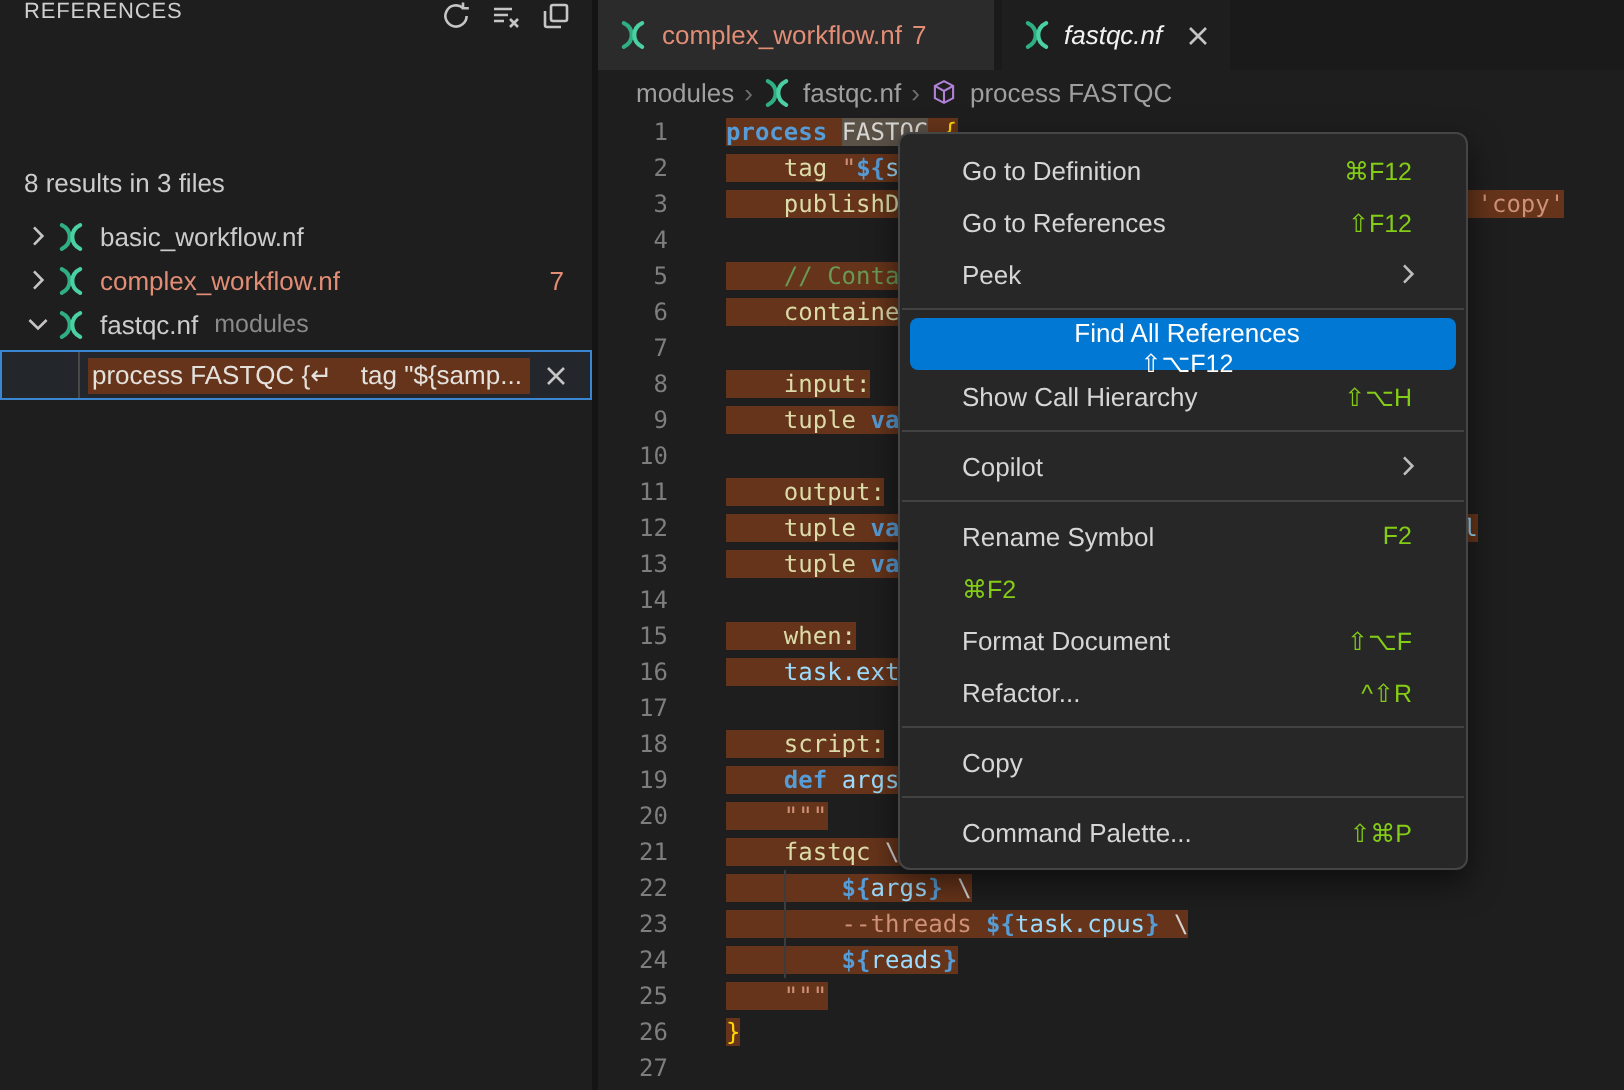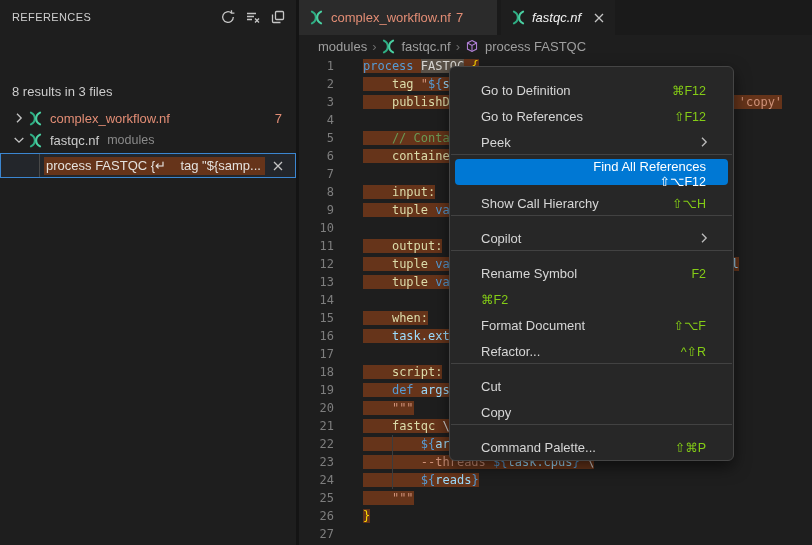--- a/index.html
+++ b/index.html
@@ -5,21 +5,21 @@
   * { margin:0; padding:0; box-sizing:border-box; }
   html,body { background:#111; }
   .app {
     position:relative; width:812px; height:545px; overflow:hidden;
     background:#1e1e1e; font-family:"Liberation Sans", sans-serif;
     color:#cccccc; -webkit-font-smoothing:antialiased;
   }
   
   .sidebar { position:absolute; left:0; top:0; width:299px; height:100%;
     background:#1e1e1e; border-right:3px solid #141414; }
-  .sb-header { height:33px; display:flex; align-items:center; padding:0 10px 0 12px;gap:12px; }
+  .sb-header { height:33px; display:flex; align-items:flex-start; padding:0 10px 0 12px;gap:12px; }
   .sb-title { font-size:11px; color:#cfcfcf; letter-spacing:.4px; flex:1 1 auto; }
   .sb-actions { display:flex; gap:9px; }
   .sb-actions .icon-btn { width:16px; height:16px; display:flex; align-items:center; justify-content:center; cursor:pointer; }
   .sb-summary { padding:3px 12px 8px 12px; font-size:13px; color:#cccccc;margin-top:48px; }
   .tree-row { height:22px; display:flex; align-items:center; padding-left:11px; font-size:13px; cursor:pointer; }
   .tree-row .chev { width:17px; height:16px; display:flex; align-items:center; }
   .tree-row .nf { width:17px; height:16px; display:flex; align-items:center; margin-right:5px; }
   .tree-row .lbl { color:#cccccc; }
   .tree-row .lbl.accent { color:#e28d75; }
   .tree-row .desc { color:#8a8a8a; margin-left:8px; font-size:12.5px; }
@@ -46,34 +46,34 @@
   .crumb-sep { margin:0 5px; color:#6d6d6d; font-size:13px; }
   
   .code { position:absolute; left:0; top:57px; right:0; bottom:0;
     font-family:"DejaVu Sans Mono", monospace; font-size:12px; line-height:18px;
     font-variant-ligatures:none; }
   .gutter { position:absolute; left:0; top:0; width:35px; }
   .gutter div { height:18px; text-align:right; color:#7e7e7e; }
   .lines { position:absolute; left:64px; top:0; right:0; }
   .cl { height:18px; white-space:pre; }
   .cl .lhl { background:#66341a; }
-  .tk-kw,.tk-ipd { color:#569cd6; }
+  .tk-kw,.tk-ipd { color:#569cd6;font-weight:bold; }
   .tk-fn { color:#dcdcaa; }
   .tk-str { color:#ce9178; }
   .tk-cmt { color:#6a9955; }
   .tk-var { color:#9cdcfe; }
   .tk-brace { color:#ffd700; }
   .tk-txt { color:#d4d4d4; }
   .tk-whl { background:#5a5147; color:#d8d6d2; }
   .indent-guide { position:absolute; left:93px; top:378px; width:1px; height:54px; background:#3c3c3c; }
   
   .ctx-menu { position:absolute; left:150px; top:66px; width:285px; background:#272727;
     border:1px solid #454545; border-radius:6px; padding:5px 0;
     box-shadow:0 6px 16px rgba(0,0,0,.55); z-index:10; }
-  .mi { height:26px; display:flex; align-items:flex-end; justify-content:space-between;
+  .mi { height:26px; display:flex; align-items:center; justify-content:space-between;
     padding:0 27px 0 31px; font-size:13px; color:#d6d6d6; cursor:pointer; }
   .mi .sc { color:#84cc16; font-size:12.5px; }
   .mi.selected { background:#0078d4; margin:0 5px; border-radius:4px; padding:0 22px 0 26px; color:#ffffff;flex-direction:column; }
   .mi.selected .sc { color:#ffffff; }
   .mi .sub { width:16px; height:16px; display:flex; align-items:center; justify-content:center; margin-right:-6px; }
   .msep { height:1px; background:#424242; margin:4px 1px; }
 </style>
 </head>
 <body>
 
@@ -104,20 +104,34 @@
               <svg width="16" height="16" viewBox="0 0 16 16" fill="none" stroke="#c5c5c5" stroke-width="1.3">
                 <rect x="5.5" y="2.5" width="8" height="8" rx="1"></rect>
                 <path d="M10.5 13.5h-7a1 1 0 0 1-1-1v-7"></path>
               </svg>
             </span>
           </span>
         </span>
     </div>
     <div class="sb-summary">8 results in 3 files</div>
     <div id="tree">
+        <div class="tree-row">
+          <span class="chev">
+            <svg width="16" height="16" viewBox="0 0 16 16" fill="none" stroke="#c5c5c5" stroke-width="1.3">
+              <path d="M6 3.7l4.2 4.3L6 12.3"></path>
+            </svg>
+          </span>
+          <span class="nf">
+            <svg width="15" height="15" viewBox="0 0 16 16" fill="none" stroke-linecap="round">
+     <path d="M3.1 1.7 C8.7 4.4 8.7 11.6 3.1 14.3" stroke="#2fae84" stroke-width="2.2"></path>
+     <path d="M12.9 1.7 C7.3 4.4 7.3 11.6 12.9 14.3" stroke="#4ad0a2" stroke-width="2.2"></path>
+            </svg>
+          </span>
+          <span class="lbl">basic_workflow.nf</span>
+        </div>
         <div class="tree-row">
           <span class="chev">
             <svg width="16" height="16" viewBox="0 0 16 16" fill="none" stroke="#c5c5c5" stroke-width="1.3">
               <path d="M6 3.7l4.2 4.3L6 12.3"></path>
             </svg>
           </span>
           <span class="nf">
             <svg width="15" height="15" viewBox="0 0 16 16" fill="none" stroke-linecap="round">
      <path d="M3.1 1.7 C8.7 4.4 8.7 11.6 3.1 14.3" stroke="#2fae84" stroke-width="2.2"></path>
      <path d="M12.9 1.7 C7.3 4.4 7.3 11.6 12.9 14.3" stroke="#4ad0a2" stroke-width="2.2"></path>
@@ -312,23 +326,20 @@
         <div class="mi">
           <span>Format Document</span>
           <span class="sc">⇧⌥F</span>
         </div>
         <div class="mi">
           <span>Refactor...</span>
           <span class="sc">^⇧R</span>
         </div>
         <div class="msep"></div>
         <div class="mi">
-          <span>Cut</span>
-        </div>
-        <div class="mi">
           <span>Copy</span>
         </div>
         <div class="msep"></div>
         <div class="mi">
           <span>Command Palette...</span>
           <span class="sc">⇧⌘P</span>
         </div>
       </div>
   </main>
 

